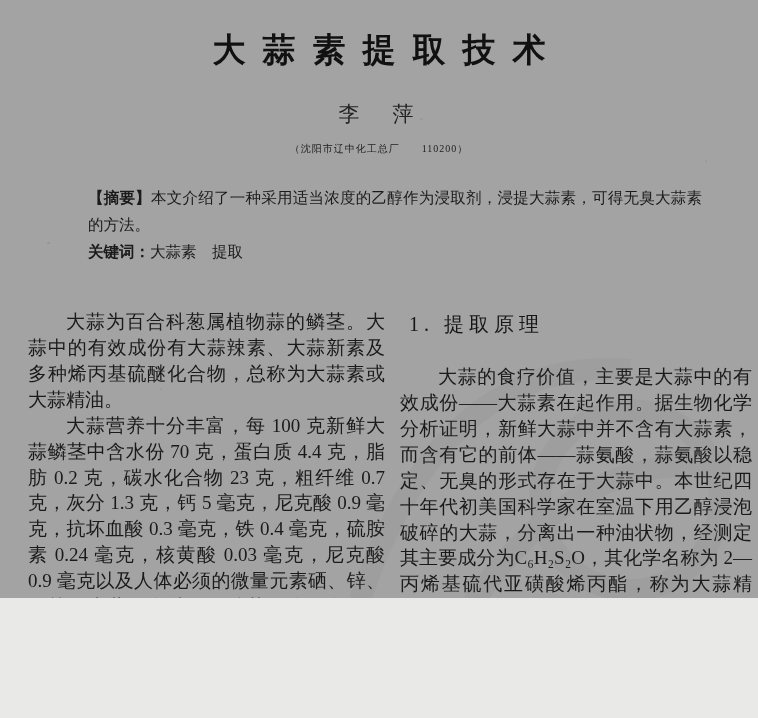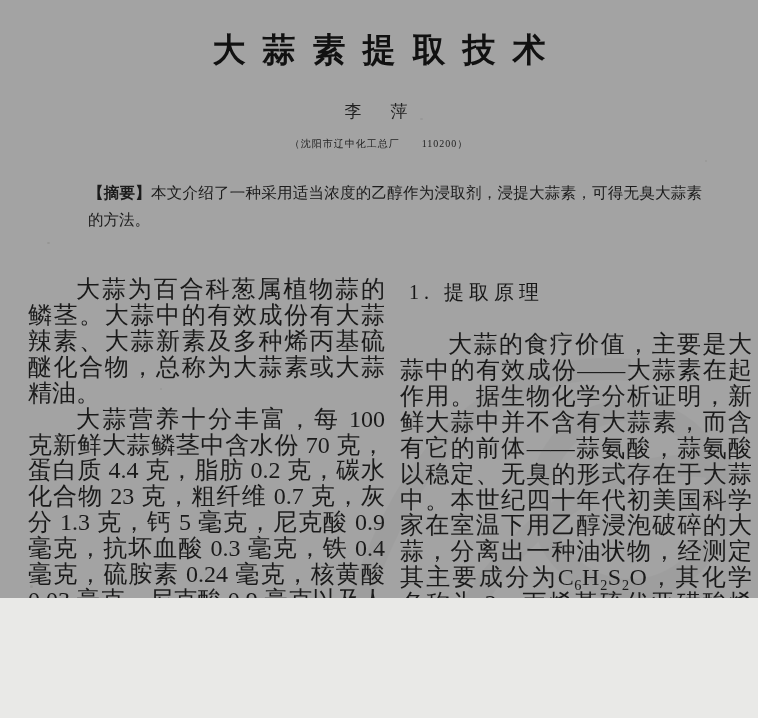--- a/index.html
+++ b/index.html
@@ -20,21 +20,21 @@
     font-family: "Liberation Sans", sans-serif;
     font-weight: 700;
     font-size: 33px;
     letter-spacing: 17px;
     margin-right: -17px; 
     color: #111;
   }
   .author {
     text-align: center;
     margin-top: 27px;
-    font-size: 17px;
+    font-size: 21px;
     letter-spacing: 6px;
     color: #222;
   }
   .affiliation {
     text-align: center;
     margin-top: 14px;
     font-size: 10px;
     letter-spacing: 1px;
     color: #222;
   }
@@ -54,21 +54,21 @@
   
   .columns {
     display: flex;
     margin: 44px 0 0 28px;
     gap: 15px;
   }
   .col { width: 357px; }
   .col-right { width: 352px; }
   .body-par {
     margin: 0;
-    font-size: 24px;
+    font-size: 19px;
     line-height: 25.9px;
     text-align: justify;
     text-justify: inter-character;
     text-indent: 2em;
     color: #1a1a1a;
   }
   .section-heading {
     margin: 2px 0 26px 9px;
     font-size: 20px;
     letter-spacing: 5px;
@@ -115,20 +115,21 @@
   <span class="speck s3"></span>
   <span class="speck s4"></span>
   <span class="speck s5"></span>
 
   <h1 class="title">大蒜素提取技术</h1>
   <div class="author">李　萍</div>
   <div class="affiliation">（沈阳市辽中化工总厂　　110200）</div>
 
   <div class="abstract-block">
     <p><span class="b-label">【摘要】</span><span>本文介绍了一种采用适当浓度的乙醇作为浸取剂，浸提大蒜素，可得无臭大蒜素的方法。</span></p>
+    <p class="keywords-line"><span class="b-label">关键词：</span><span>大蒜素　提取</span></p>
   </div>
 
   <div class="columns">
     <div class="col">
       <p class="body-par">大蒜为百合科葱属植物蒜的鳞茎。大蒜中的有效成份有大蒜辣素、大蒜新素及多种烯丙基硫醚化合物，总称为大蒜素或大蒜精油。</p>
       <p class="body-par">大蒜营养十分丰富，每 100 克新鲜大蒜鳞茎中含水份 70 克，蛋白质 4.4 克，脂肪 0.2 克，碳水化合物 23 克，粗纤维 0.7 克，灰分 1.3 克，钙 5 毫克，尼克酸 0.9 毫克，抗坏血酸 0.3 毫克，铁 0.4 毫克，硫胺素 0.24 毫克，核黄酸 0.03 毫克，尼克酸 0.9 毫克以及人体必须的微量元素硒、锌、锗等。大蒜具有消炎、杀菌、降低血胆固醇、预防脑血栓、冠心病等多种效能，特别是在防治癌症方面有明显的疗效，由于大蒜能从多方面阻断亚硝酸胺的合成。此外，大蒜也是人们日常生活中喜爱的调味佳品，能在烹调菜肴、鱼、肉、禽类时去掉腥臭味，增加香味。但大蒜有特异蒜臭，</p>
     </div>
     <div class="col col-right">
       <h2 class="section-heading">1. 提取原理</h2>
       <p class="body-par">大蒜的食疗价值，主要是大蒜中的有效成份——大蒜素在起作用。据生物化学分析证明，新鲜大蒜中并不含有大蒜素，而含有它的前体——蒜氨酸，蒜氨酸以稳定、无臭的形式存在于大蒜中。本世纪四十年代初美国科学家在室温下用乙醇浸泡破碎的大蒜，分离出一种油状物，经测定其主要成分为C₆H₂S₂O，其化学名称为 2—丙烯基硫代亚磺酸烯丙酯，称为大蒜精油，大蒜素，它是一种极易挥发，具有特殊臭味的无色液体。进一步科学研究证明，在大蒜中是一种酶将没有气味的蒜素原分子转化为蒜素的。显然，只有在初开或挤压大蒜头时，使蒜氨酸能够与蒜素原分子相接触而形成大蒜素。实验证明，鲜大蒜中存在的蒜氨酸在受冲击（切片或破碎）</p>

